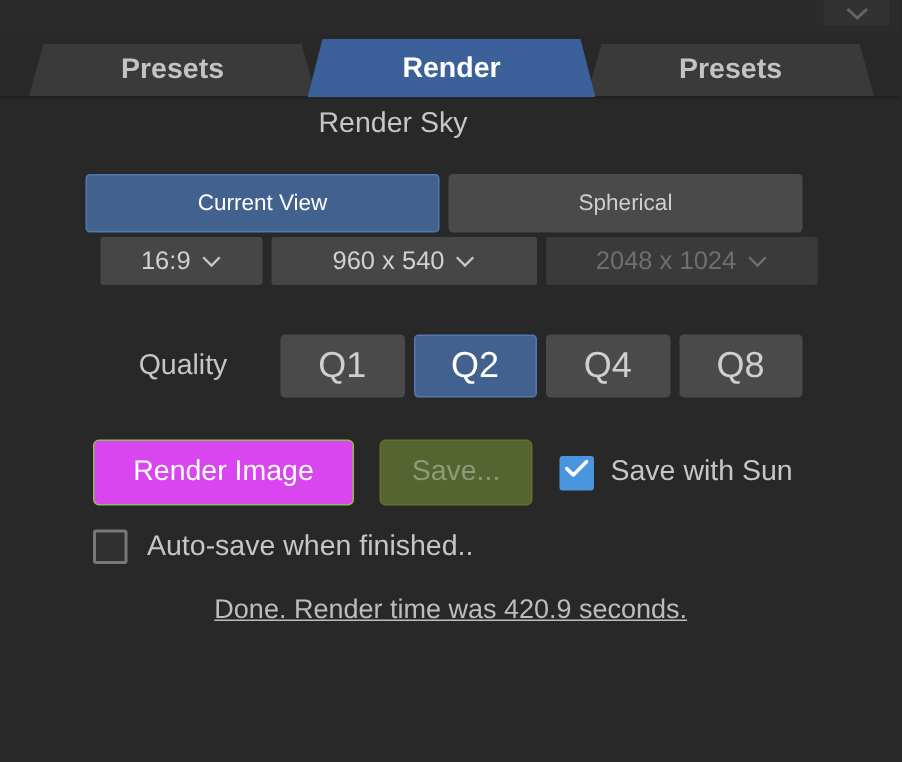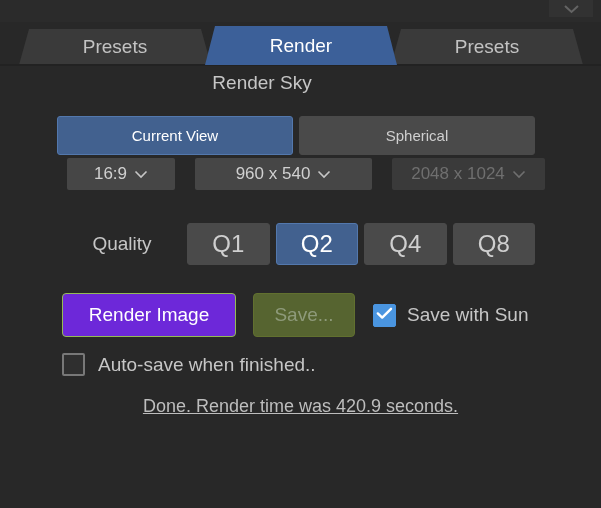--- a/index.html
+++ b/index.html
@@ -51,20 +51,21 @@
     justify-content: center;
     font-size: 19px;
     color: #c3c3c3;
     background: #3a3a3a;
     clip-path: polygon(10px 0, calc(100% - 10px) 0, 100% 100%, 0 100%);
     border-top-left-radius: 7px;
     border-top-right-radius: 7px;
     margin: 0 -3px;
     cursor: pointer;
     user-select: none;
+    font-weight: bold;
   }
   .tab.active {
     background: #3c6099;
     color: #ffffff;
     height: 39px;
     z-index: 3;
   }
   .tabbar-underline {
     position: absolute;
     top: 64px; left: 0;
@@ -109,21 +110,21 @@
     color: #ffffff;
   }
   .proj-group .seg-btn { flex: 1 1 0; }
 
   
   .dd-row {
     position: absolute;
     top: 158px; left: 57px;
     width: 478px;
     display: flex;
-    gap: 20px;
+    gap: 6px;
     padding-left: 10px;
   }
   .dd {
     height: 32px;
     background: #464646;
     border-radius: 2px;
     display: flex;
     align-items: center;
     justify-content: center;
     gap: 7px;
@@ -167,21 +168,21 @@
   .action-row {
     position: absolute;
     top: 294px; left: 62px;
     width: 478px;
     height: 42px;
     display: flex;
     align-items: center;
   }
   .btn-render {
     width: 172px; height: 42px;
-    background: #6d28d9;
+    background: #d946ef;
     border: 1px solid #94bb56;
     border-radius: 4px;
     color: #ffffff;
     font-size: 19px;
     display: flex; align-items: center; justify-content: center;
     cursor: pointer; user-select: none;
   }
   .btn-save {
     width: 100px; height: 42px;
     margin-left: 17px;

